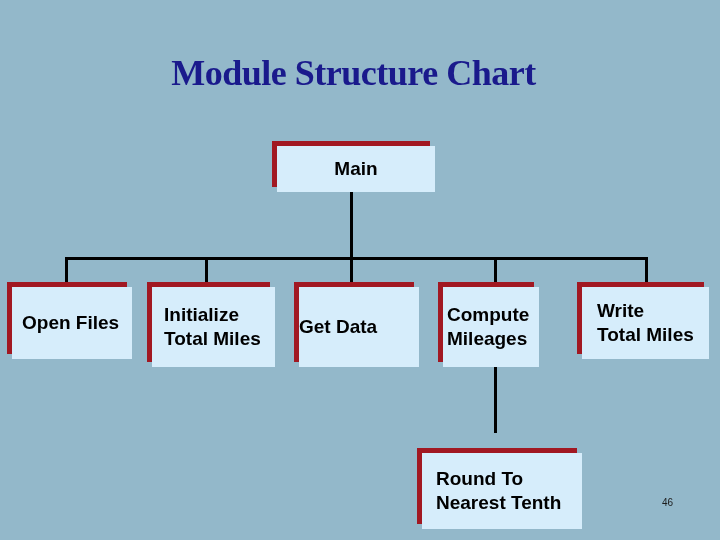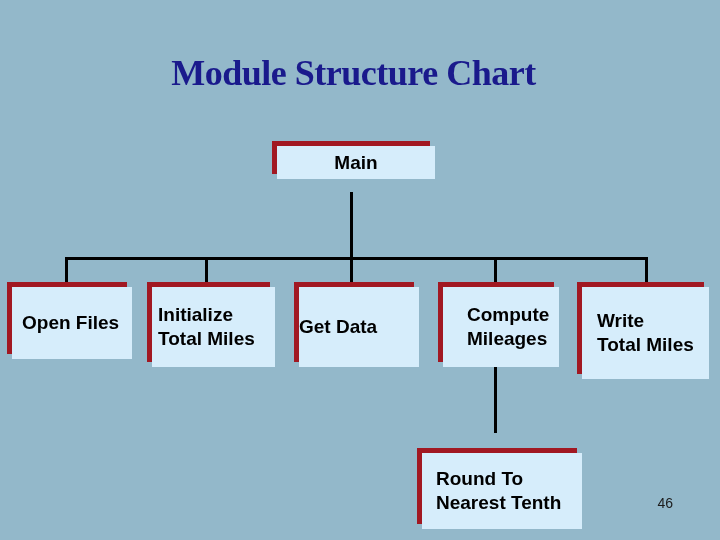--- a/index.html
+++ b/index.html
@@ -29,39 +29,39 @@
   .node{
     position:absolute;
     background:var(--node-fill);
     box-shadow:-5px -5px 0 0 var(--node-accent);
     color:var(--node-text);
     font-weight:bold;font-size:19px;line-height:24px;
     display:flex;align-items:center;
     white-space:pre-line;
   }
   .node .label{white-space:pre-line;}
-  .node-main{left:277px;top:146px;width:158px;height:33px;justify-content:center;text-align:center;}
+  .node-main{left:277px;top:146px;width:158px;height:46px;justify-content:center;text-align:center;}
   .node-open-files{left:12px;top:287px;width:120px;height:72px;padding-left:10px;}
-  .node-initialize{left:152px;top:287px;width:123px;height:80px;padding-left:6px;}
+  .node-initialize{left:152px;top:287px;width:123px;height:80px;padding-left:12px;}
   .node-get-data{left:299px;top:287px;width:120px;height:80px;}
-  .node-compute{left:443px;top:287px;width:116px;height:80px;padding-left:24px;}
-  .node-write{left:582px;top:287px;width:127px;height:92px;padding-left:15px;}
+  .node-compute{left:443px;top:287px;width:96px;height:80px;padding-left:4px;}
+  .node-write{left:582px;top:287px;width:127px;height:72px;padding-left:15px;}
   .node-round{left:422px;top:453px;width:160px;height:76px;padding-left:14px;}
   .line{position:absolute;background:var(--connector);}
   .line-main-drop{left:350px;top:192px;width:3px;height:68px;}
   .line-horizontal{left:65px;top:257px;width:583px;height:3px;}
   .line-drop-1{left:65px;top:257px;width:3px;height:32px;}
   .line-drop-2{left:205px;top:257px;width:3px;height:32px;}
   .line-drop-3{left:350px;top:257px;width:3px;height:32px;}
   .line-drop-4{left:494px;top:257px;width:3px;height:32px;}
   .line-drop-5{left:645px;top:257px;width:3px;height:32px;}
   .line-compute-round{left:494px;top:367px;width:3px;height:66px;}
   .page-number{
     position:absolute;right:47px;top:495px;
-    font-size:14px;line-height:16px;color:#1c1c1c;
+    font-size:10px;line-height:16px;color:#1c1c1c;
   }
 </style>
 </head>
 <body>
 
 <div class="slide">
 
   <div class="slide-title">Module Structure Chart</div>
 
   <div class="line line-main-drop"></div>

